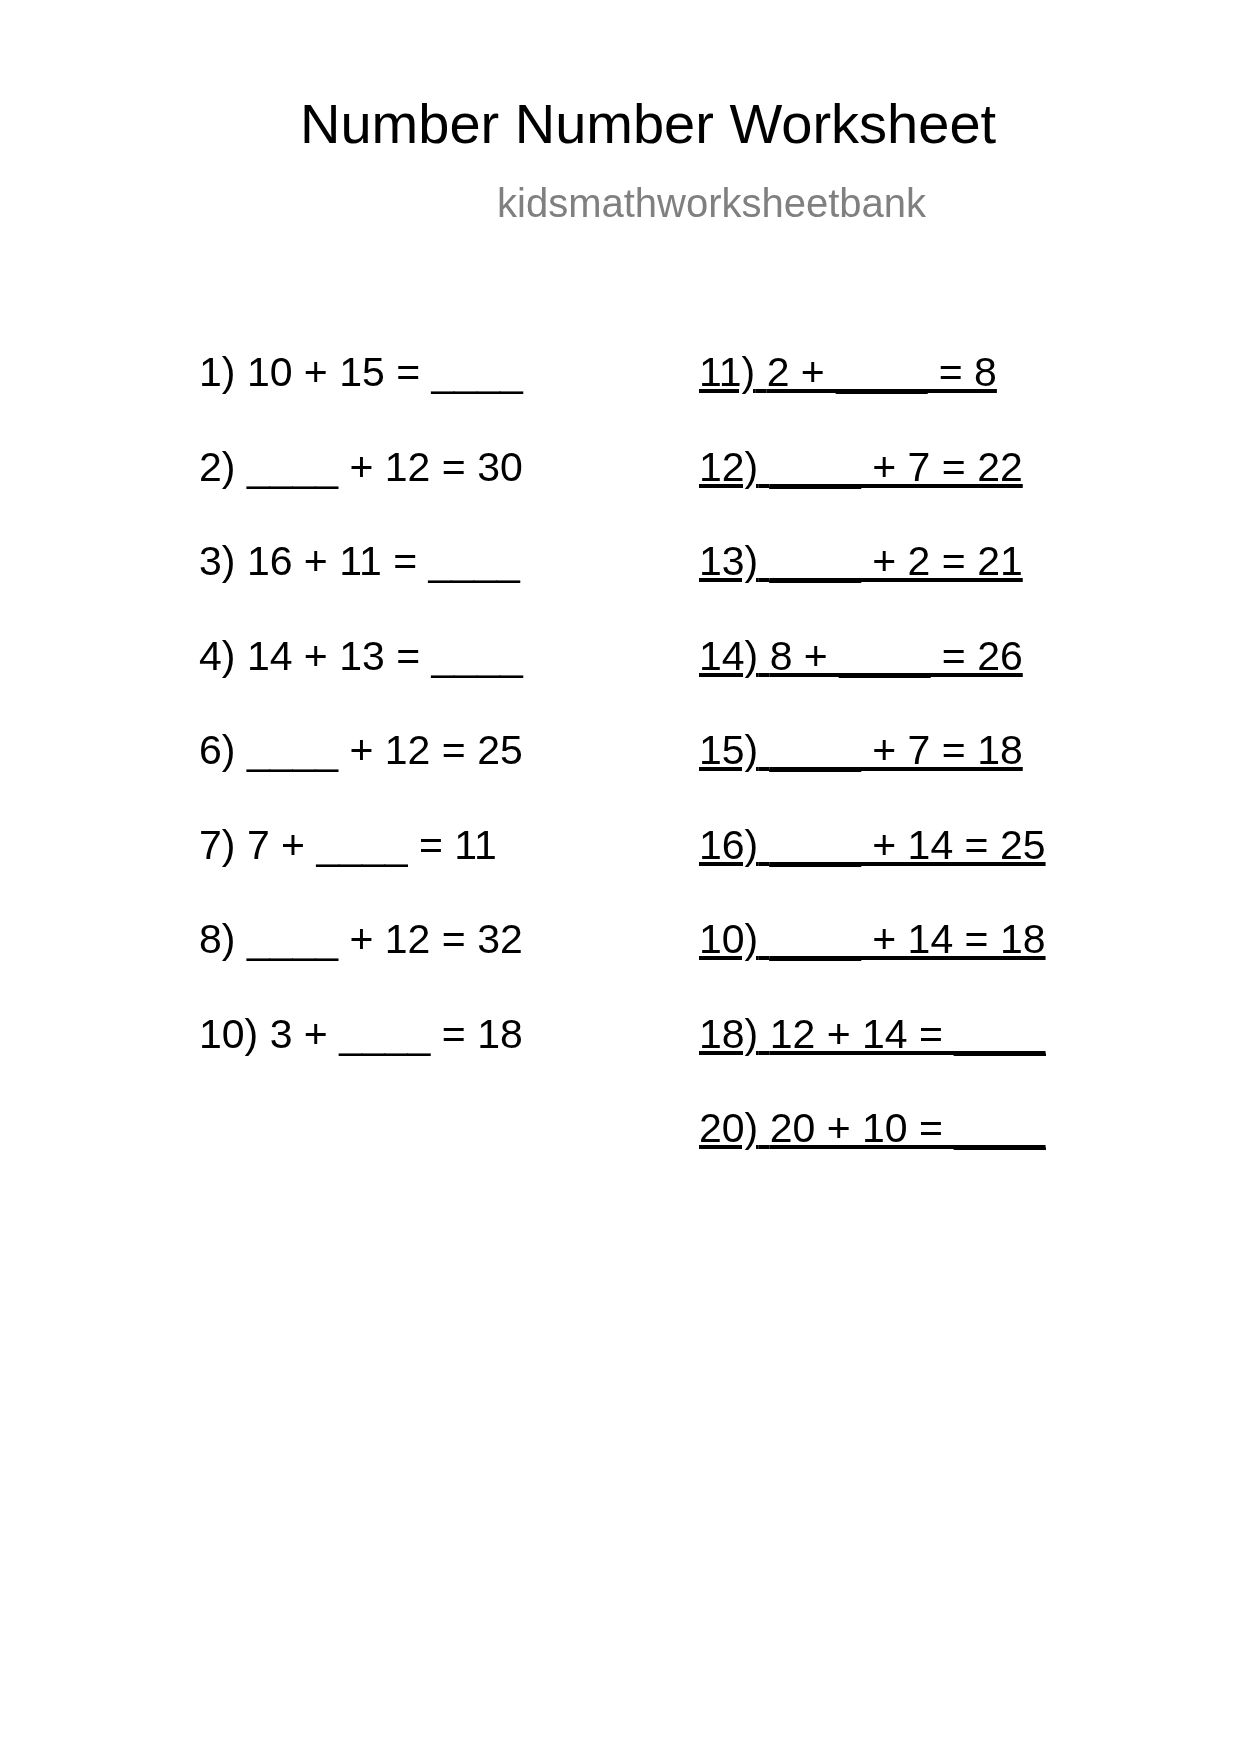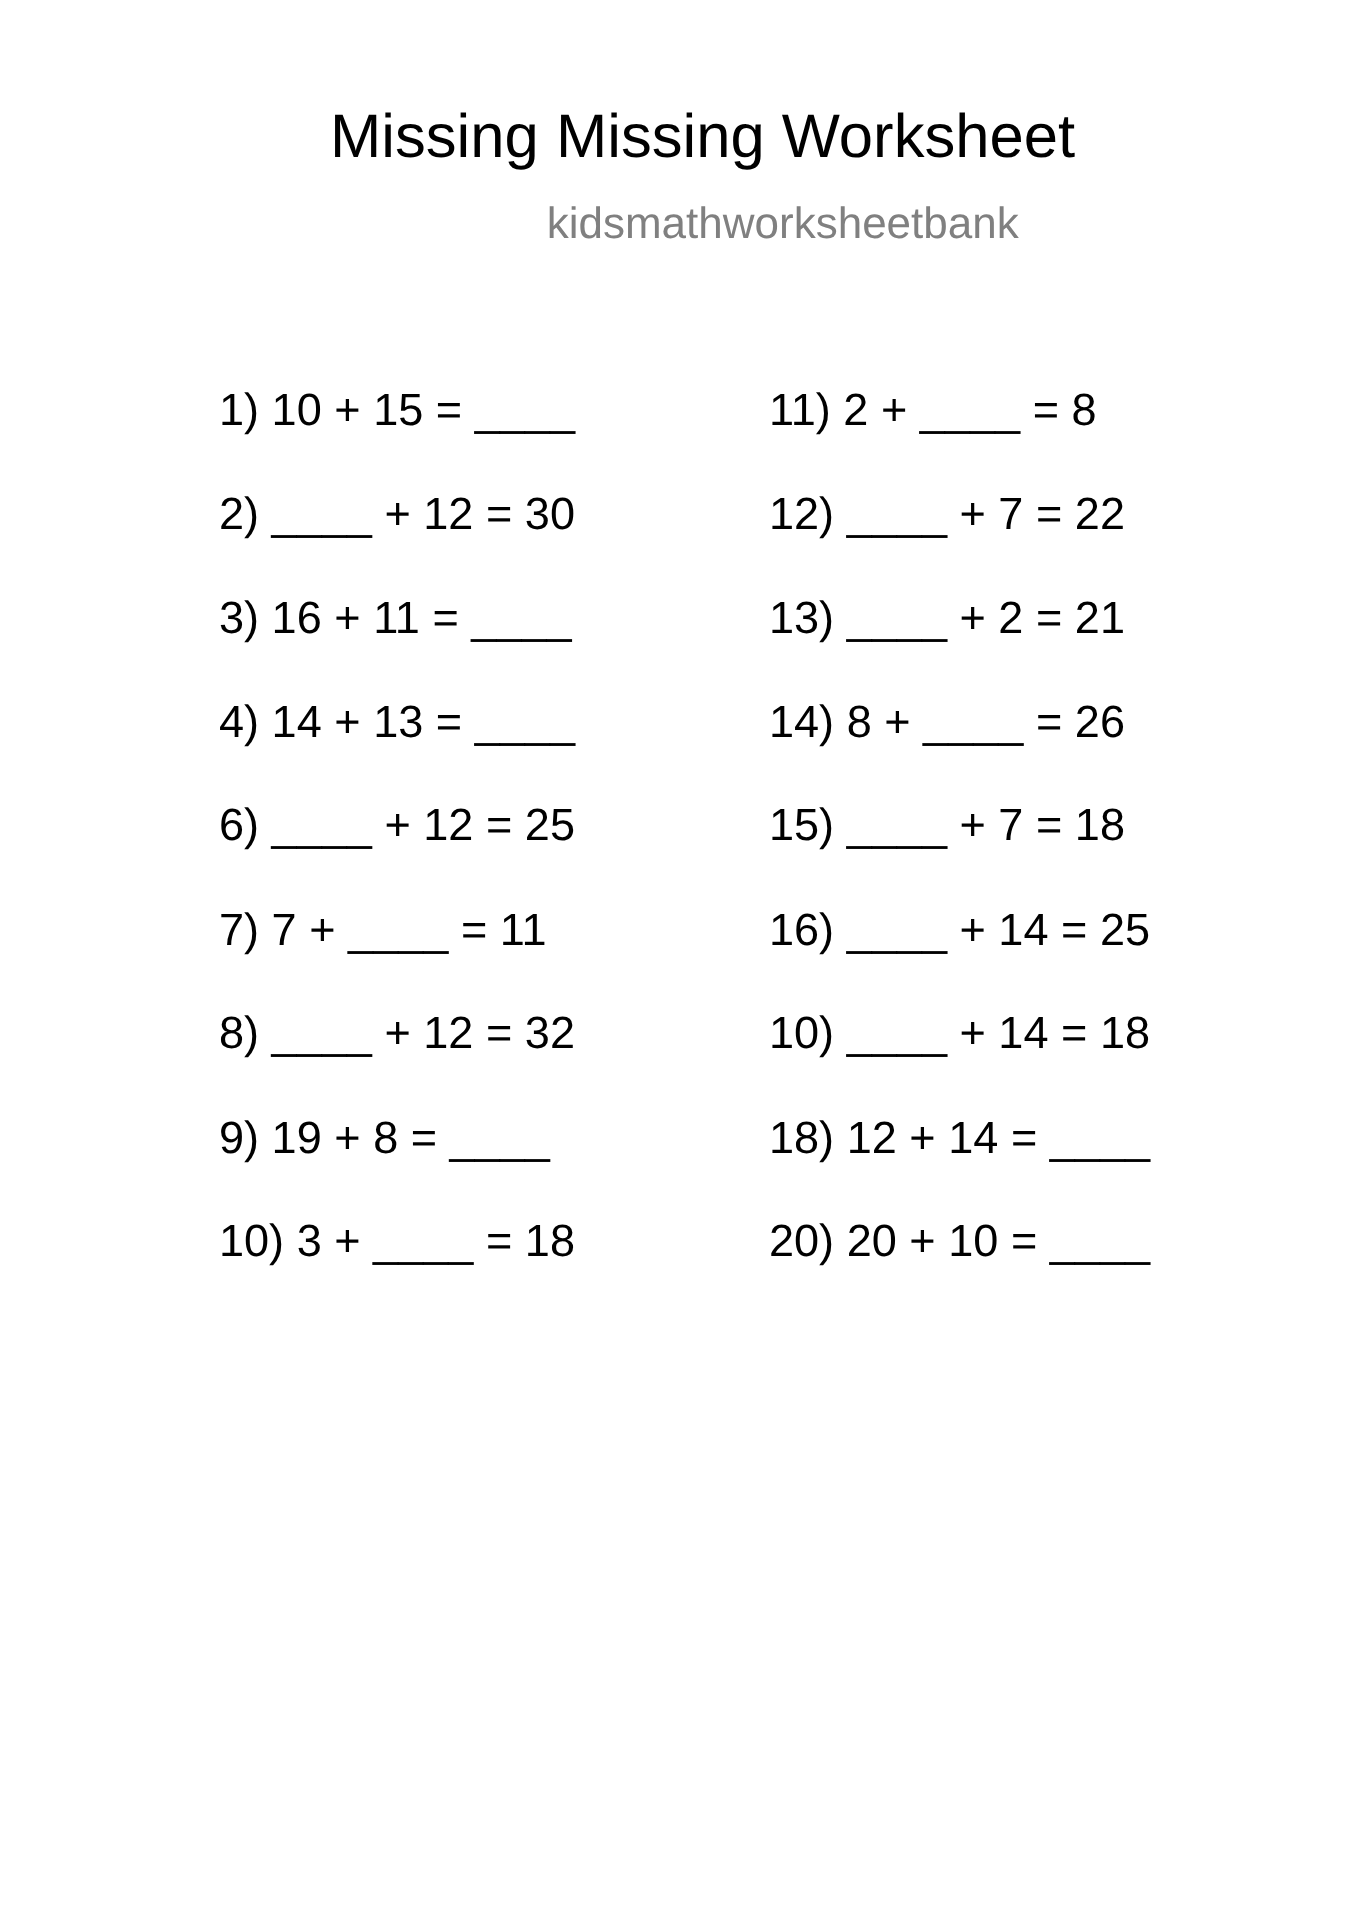--- a/index.html
+++ b/index.html
@@ -34,44 +34,43 @@
       font-size: 40px;
       line-height: 1;
       color: #808080;
       white-space: nowrap;
     }
     .column {
       position: absolute;
       top: 352px;
     }
     .col-left { left: 199px; }
-    .col-right { left: 699px; }
+    .col-right { left: 699px; text-decoration: underline; }
     .problem {
       height: 94.5px;
       font-size: 41px;
       line-height: 1;
       white-space: nowrap;
     }
     .problem span { display: inline; }
   </style>
 </head>
 <body>
 
-<div class="title">Missing Missing Worksheet</div>
+<div class="title">Number Number Worksheet</div>
 <div class="subtitle">kidsmathworksheetbank</div>
 
 <div class="column col-left">
   <div class="problem"><span>1)</span> <span>10 + 15 = ____</span></div>
   <div class="problem"><span>2)</span> <span>____ + 12 = 30</span></div>
   <div class="problem"><span>3)</span> <span>16 + 11 = ____</span></div>
   <div class="problem"><span>4)</span> <span>14 + 13 = ____</span></div>
   <div class="problem"><span>6)</span> <span>____ + 12 = 25</span></div>
   <div class="problem"><span>7)</span> <span>7 + ____ = 11</span></div>
   <div class="problem"><span>8)</span> <span>____ + 12 = 32</span></div>
-  <div class="problem"><span>9)</span> <span>19 + 8 = ____</span></div>
   <div class="problem"><span>10)</span> <span>3 + ____ = 18</span></div>
 </div>
 
 <div class="column col-right">
   <div class="problem"><span>11)</span> <span>2 + ____ = 8</span></div>
   <div class="problem"><span>12)</span> <span>____ + 7 = 22</span></div>
   <div class="problem"><span>13)</span> <span>____ + 2 = 21</span></div>
   <div class="problem"><span>14)</span> <span>8 + ____ = 26</span></div>
   <div class="problem"><span>15)</span> <span>____ + 7 = 18</span></div>
   <div class="problem"><span>16)</span> <span>____ + 14 = 25</span></div>

